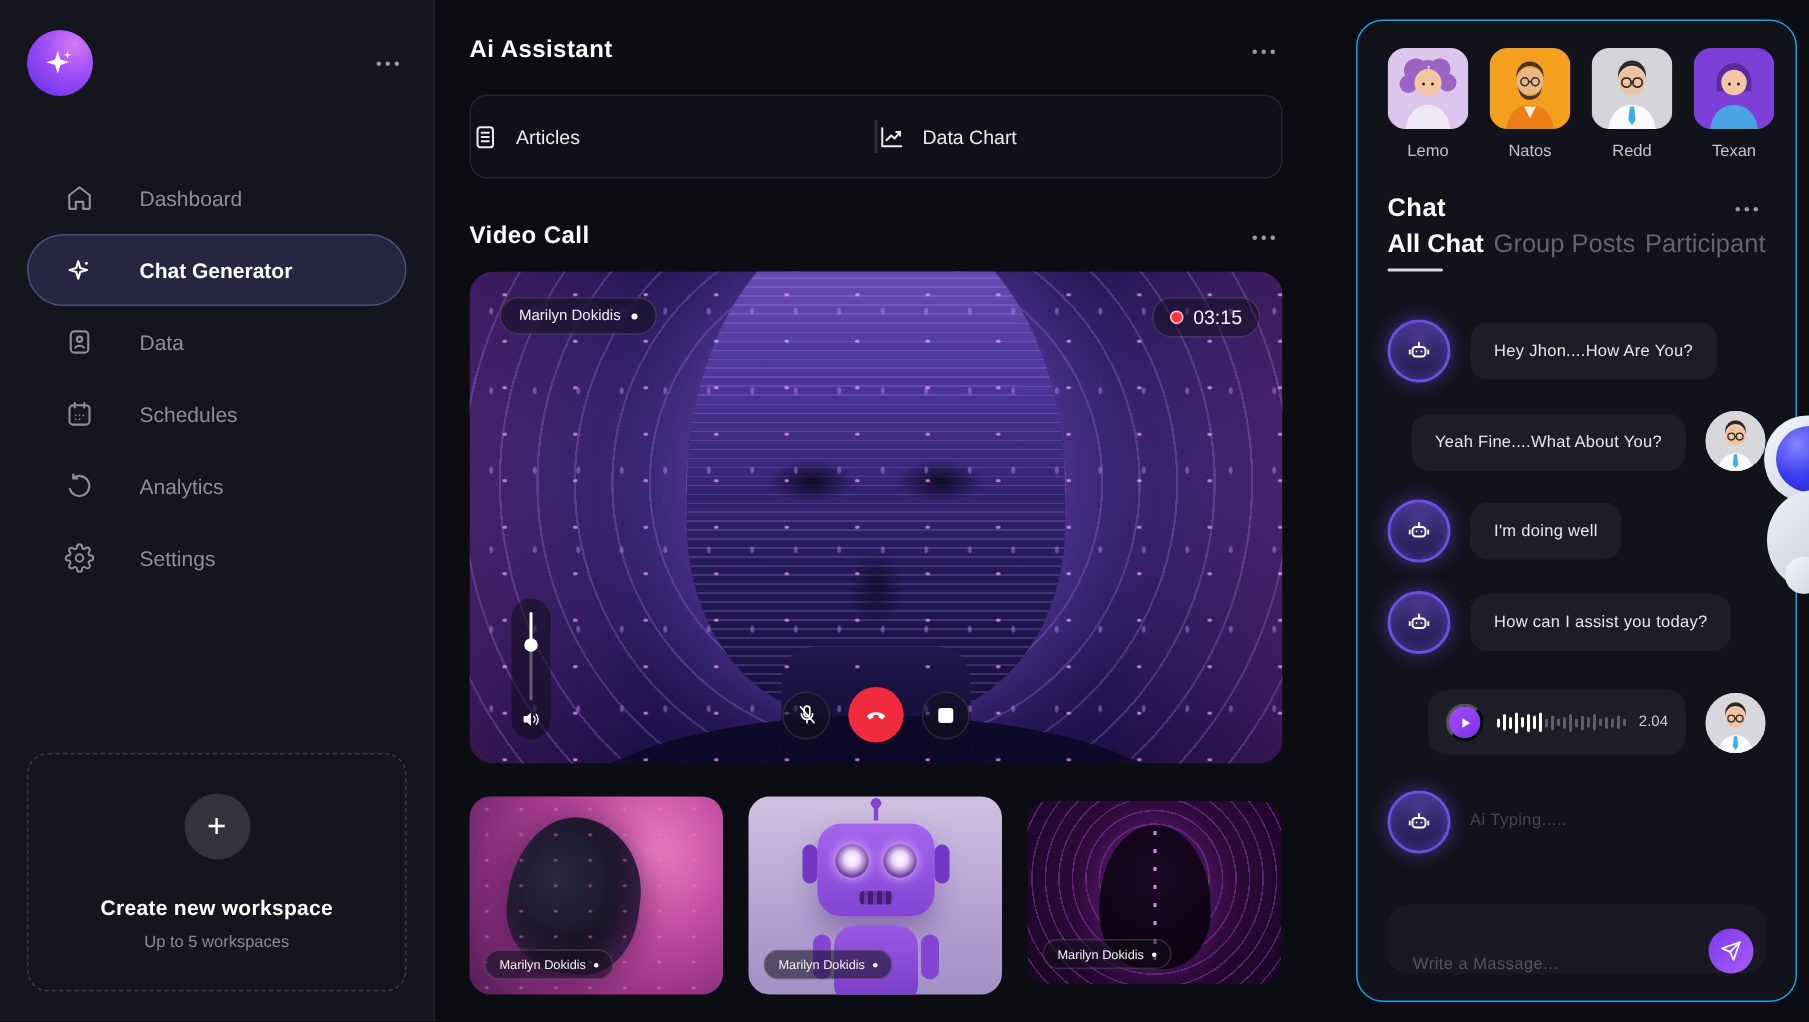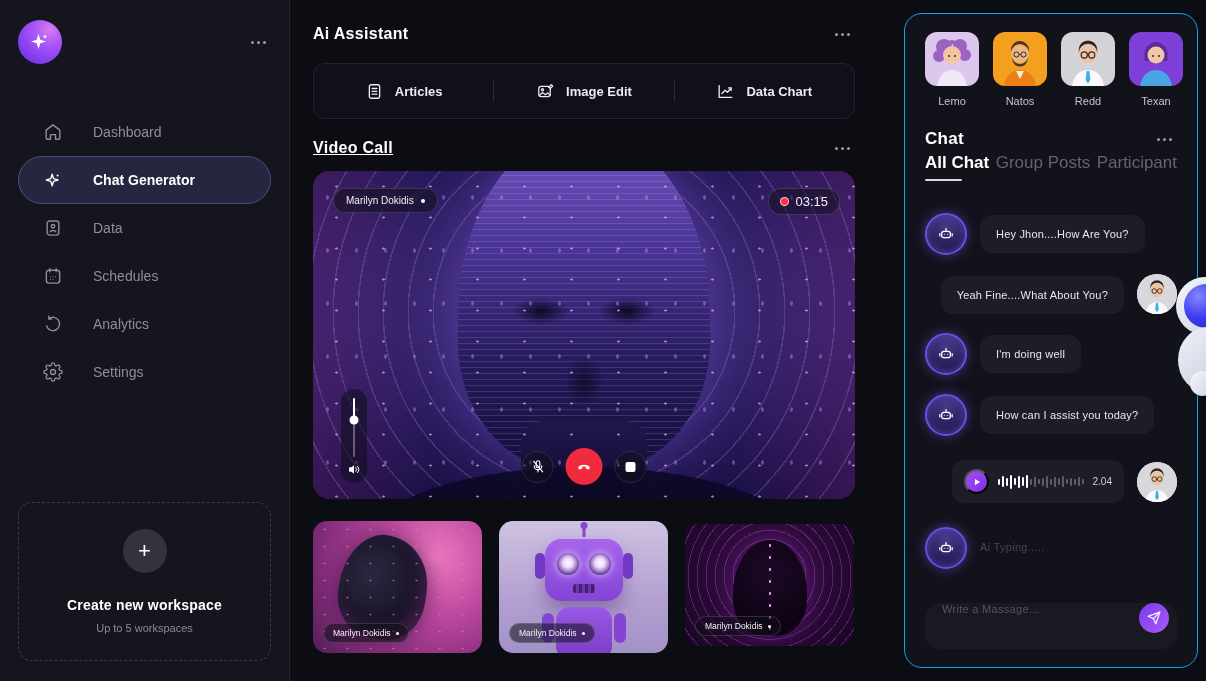--- a/index.html
+++ b/index.html
@@ -46,25 +46,25 @@
   .ws-sub{ margin-top:9px; font-size:11px; color:#8b8b95; }
 
   
   .center{ flex:none; width:607px; padding:24px 42px 0 23px; display:flex; flex-direction:column; }
   .row-head{ display:flex; align-items:center; justify-content:space-between; height:20px; }
   .sec-title{ font-size:16px; font-weight:bold; letter-spacing:.3px; }
   .tabsbar{
     margin-top:19px; height:56px; border:1px solid #232330; border-radius:12px;
     background:#10101a; display:flex; align-items:center;
   }
-  .tab{ flex:1; display:flex; align-items:center; justify-content:center; gap:11px;
-    font-size:13px; font-weight:bold; color:#eaeaf0; cursor:pointer; }
+  .tab{ flex:1; display:flex; align-items:center; justify-content:flex-start; gap:11px;
+    font-size:13px; font-weight:normal; color:#eaeaf0; cursor:pointer; }
   .tab svg{ width:19px; height:19px; stroke:#eaeaf0; }
   .tabsep{ width:1px; height:22px; background:#2c2c38; flex:none; }
-  .vc-head{ margin-top:19px;text-decoration:underline; }
+  .vc-head{ margin-top:29px; }
 
   
   .video{
     position:relative; margin-top:13px; height:328px; border-radius:16px; overflow:hidden;
     background:
       linear-gradient(90deg, rgba(190,60,170,.18), transparent 22%, transparent 78%, rgba(190,60,170,.18)),
       radial-gradient(ellipse 120% 95% at 50% 40%, #43307e 0%, #2d1e63 38%, #1a0f44 68%, #0e0829 100%);
   }
   .video .rings{
     position:absolute; inset:-70px; pointer-events:none;
@@ -223,21 +223,21 @@
     background:linear-gradient(135deg,#a44ff5 0%, #7c2fe8 100%);
     display:flex; align-items:center; justify-content:center; }
   .play svg{ width:10px; height:10px; margin-left:1px; }
   .wave{ display:flex; align-items:center; gap:2px; height:16px; }
   .wave span{ width:2px; border-radius:1px; background:#5e5e6a; display:block; }
   .wave span.on{ background:#fff; }
   .v-dur{ font-size:10px; color:#cfcfd8; }
   .typing-text{ font-size:11px; color:#46464f; margin-top:14px; letter-spacing:.3px; }
   .chat-input{
     margin-top:auto; height:46px; background:#191922; border-radius:14px;
-    display:flex; align-items:flex-start; padding:0 8px 0 17px; gap:8px;
+    display:flex; align-items:flex-end; padding:0 8px 0 17px; gap:8px;
   }
   .chat-input input{
     flex:1; background:transparent; border:none; outline:none;
     color:#dcdce2; font-size:11px; font-family:"Liberation Sans",sans-serif; letter-spacing:.3px;
   }
   .chat-input input::placeholder{ color:#55555f; }
   .send{ width:30px; height:30px; border-radius:50%; flex:none; cursor:pointer; border:none;
     background:linear-gradient(135deg,#7c3aed 0%, #a85cf7 100%);
     display:flex; align-items:center; justify-content:center; }
   .send svg{ width:14px; height:14px; }
@@ -338,29 +338,20 @@
 
     <div class="tabsbar">
       <div class="tab">
         <svg viewBox="0 0 24 24" fill="none" stroke-width="1.7" stroke-linecap="round">
           <rect x="5.5" y="3.5" width="13" height="17" rx="2.5"></rect>
           <path d="M9 8.2 h6 M9 11.8 h6 M9 15.4 h6"></path>
         </svg>
         <span>Articles</span>
       </div>
       <div class="tabsep"></div>
-      <div class="tab">
-        <svg viewBox="0 0 24 24" fill="none" stroke-width="1.6" stroke-linecap="round" stroke-linejoin="round">
-          <rect x="3.5" y="5.5" width="14.5" height="13" rx="3"></rect>
-          <circle cx="8.2" cy="9.8" r="1.3"></circle>
-          <path d="M4.5 16.6 l3.8-3.2 3.4 2.8 3-2.4 3.3 2.7"></path>
-          <path d="M15.8 6.8 l3.6-3.4 1.8 1.8 -3.5 3.5"></path>
-        </svg>
-        <span>Image Edit</span>
-      </div>
       <div class="tabsep"></div>
       <div class="tab">
         <svg viewBox="0 0 24 24" fill="none" stroke-width="1.7" stroke-linecap="round" stroke-linejoin="round">
           <path d="M4 4.5 V19.5 H20"></path>
           <polyline points="7.5 14.5 11.5 10.5 14.5 13 19 7.5"></polyline>
           <polyline points="15.8 7.5 19 7.5 19 10.7"></polyline>
         </svg>
         <span>Data Chart</span>
       </div>
     </div>

